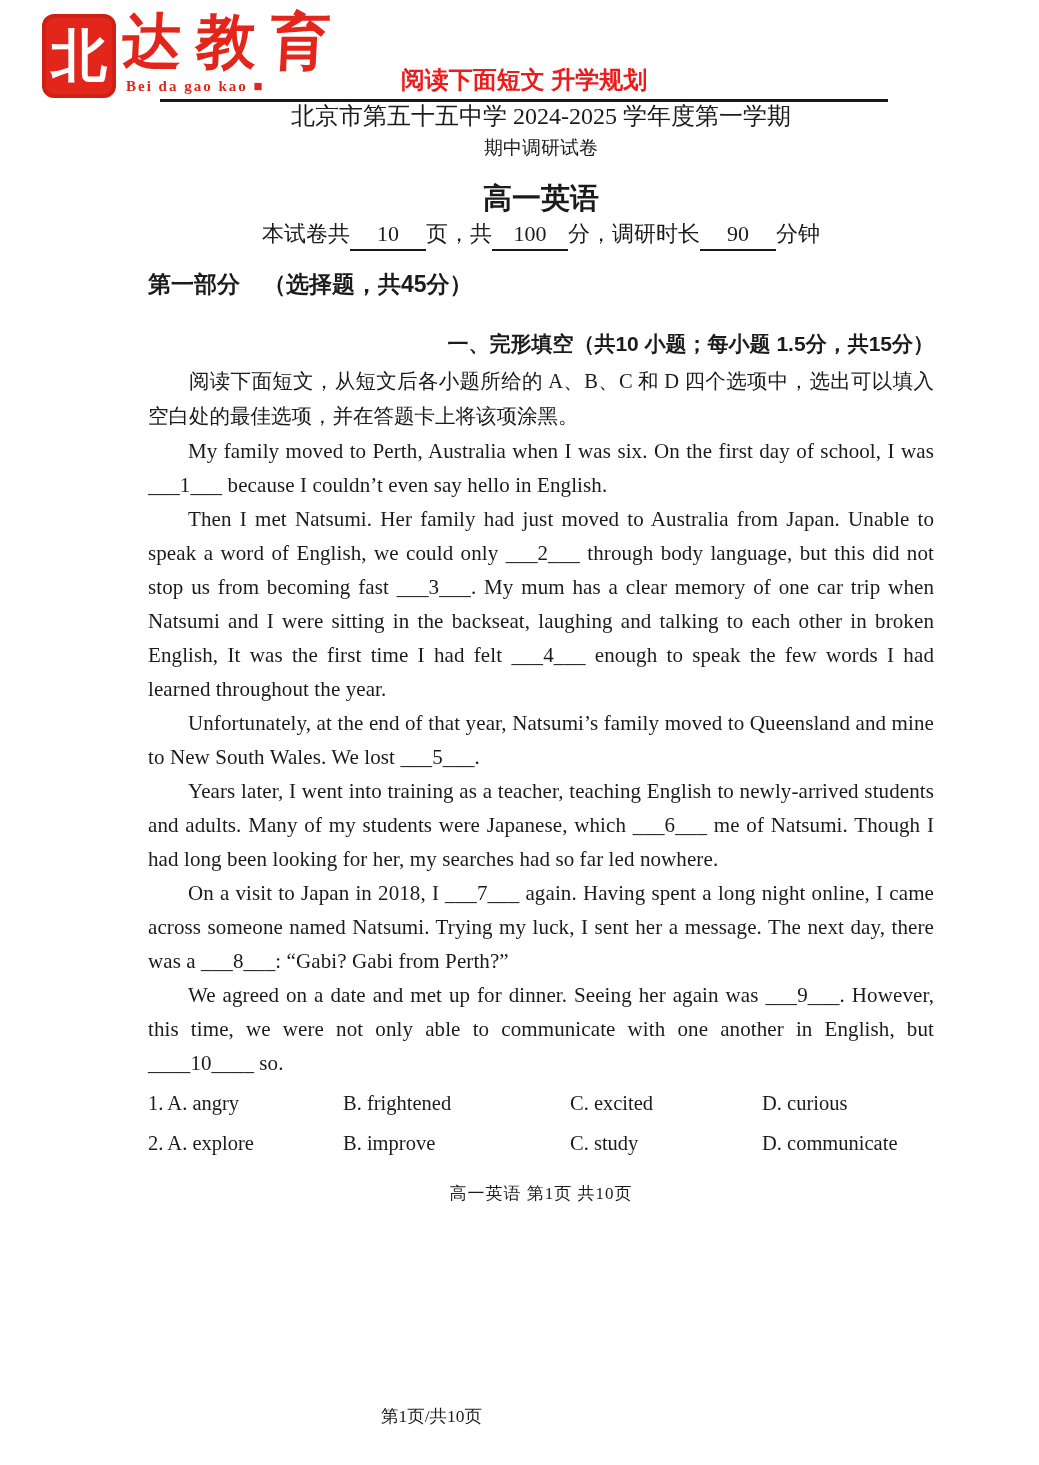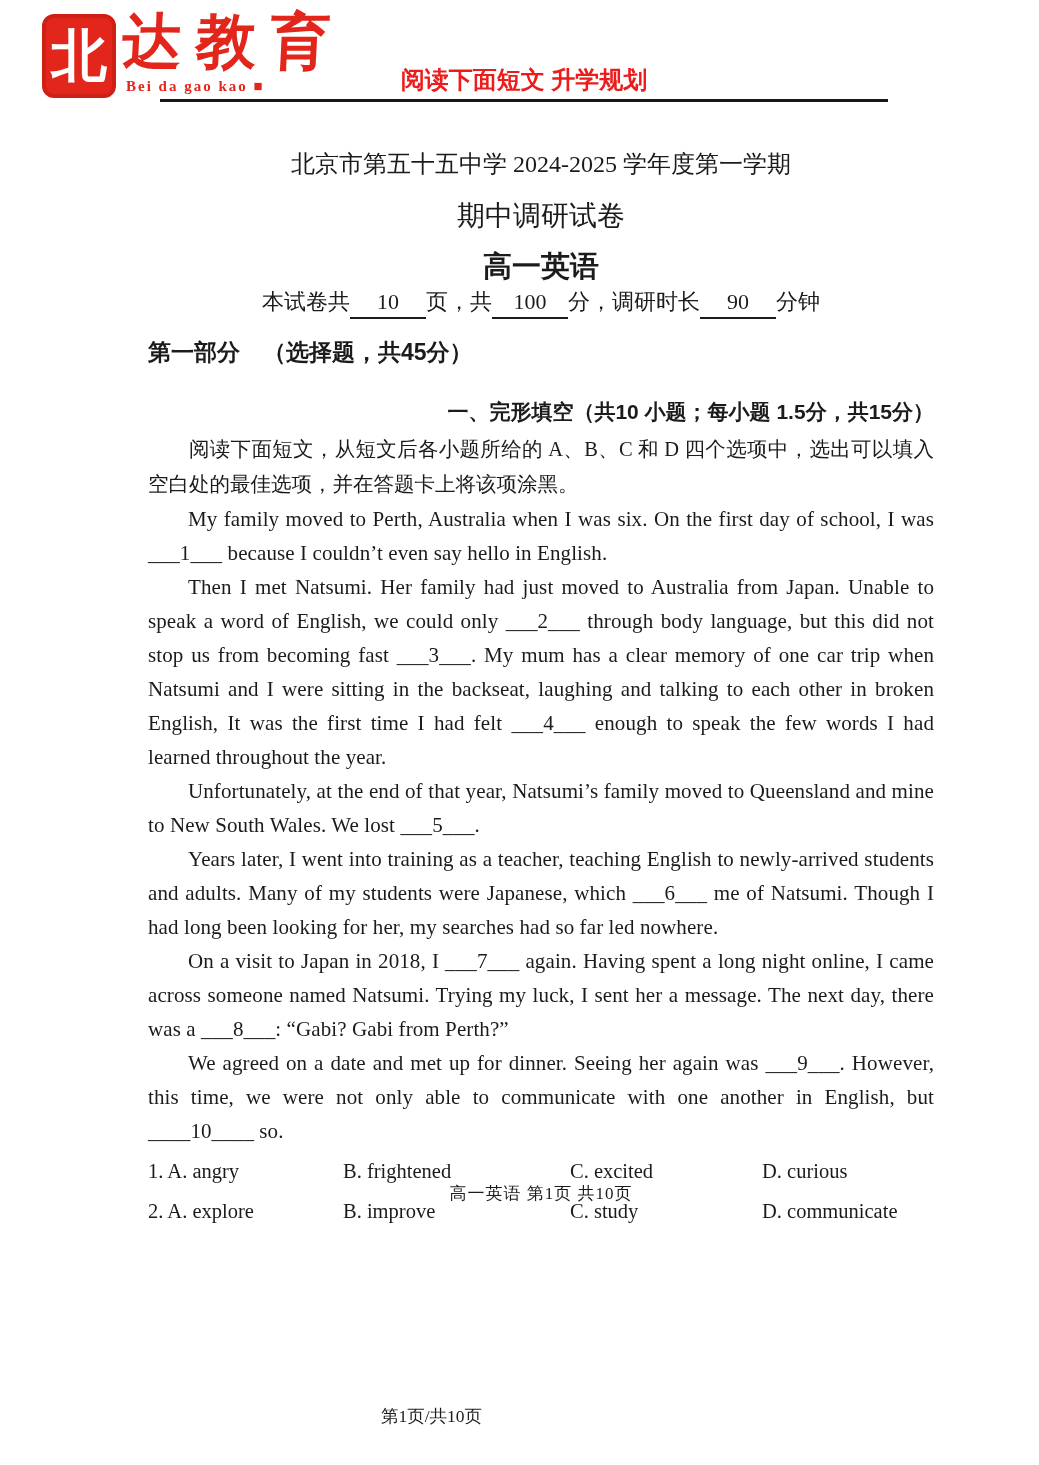--- a/index.html
+++ b/index.html
@@ -19,22 +19,22 @@
            transform:skewX(-3deg); }
   .brand-sub { position:absolute; left:126px; top:78px; color:#e2261b;
                font-size:15px; font-weight:700; letter-spacing:2px; }
   .tagline { position:absolute; left:160px; top:64px; width:728px; text-align:center;
              color:#ed1c1c; font-size:24px; font-weight:700;
              font-family:"Liberation Sans","DejaVu Sans",sans-serif; }
   .rule { position:absolute; left:160px; top:99px; width:728px; height:3px; background:#181818; }
 
   
   main { position:absolute; left:148px; top:100px; width:786px; }
-  .t1 { margin-top:48px; text-align:center; font-size:24px; font-weight:400; line-height:32px; }
-  .t2 { margin-top:20px; text-align:center; font-size:28px; font-weight:400; line-height:32px; }
+  .t1 { text-align:center; font-size:24px; font-weight:400; line-height:32px; }
+  .t2 { text-align:center; font-size:19px; font-weight:400; line-height:32px; }
   .t3 { margin-top:16px; text-align:center; font-size:29px; font-weight:700; line-height:36px;
         font-family:"Liberation Sans","DejaVu Sans",sans-serif; }
   .exam-info { text-align:center; font-size:22px; line-height:36px; }
   .blank-val { display:inline-block; min-width:76px; padding:0 8px; text-align:center;
                border-bottom:2px solid #1b1b1b; line-height:30px; }
   .part-heading { margin-top:15px; font-size:23px; font-weight:700; line-height:34px;
                   font-family:"Liberation Sans","DejaVu Sans",sans-serif; }
   .sec-heading { margin-top:28px; text-align:right; font-size:21px; font-weight:700; line-height:30px;
                  font-family:"Liberation Sans","DejaVu Sans",sans-serif; }
   .cn-instr { margin-top:5px; font-size:20.5px; line-height:35px; text-align:justify;

